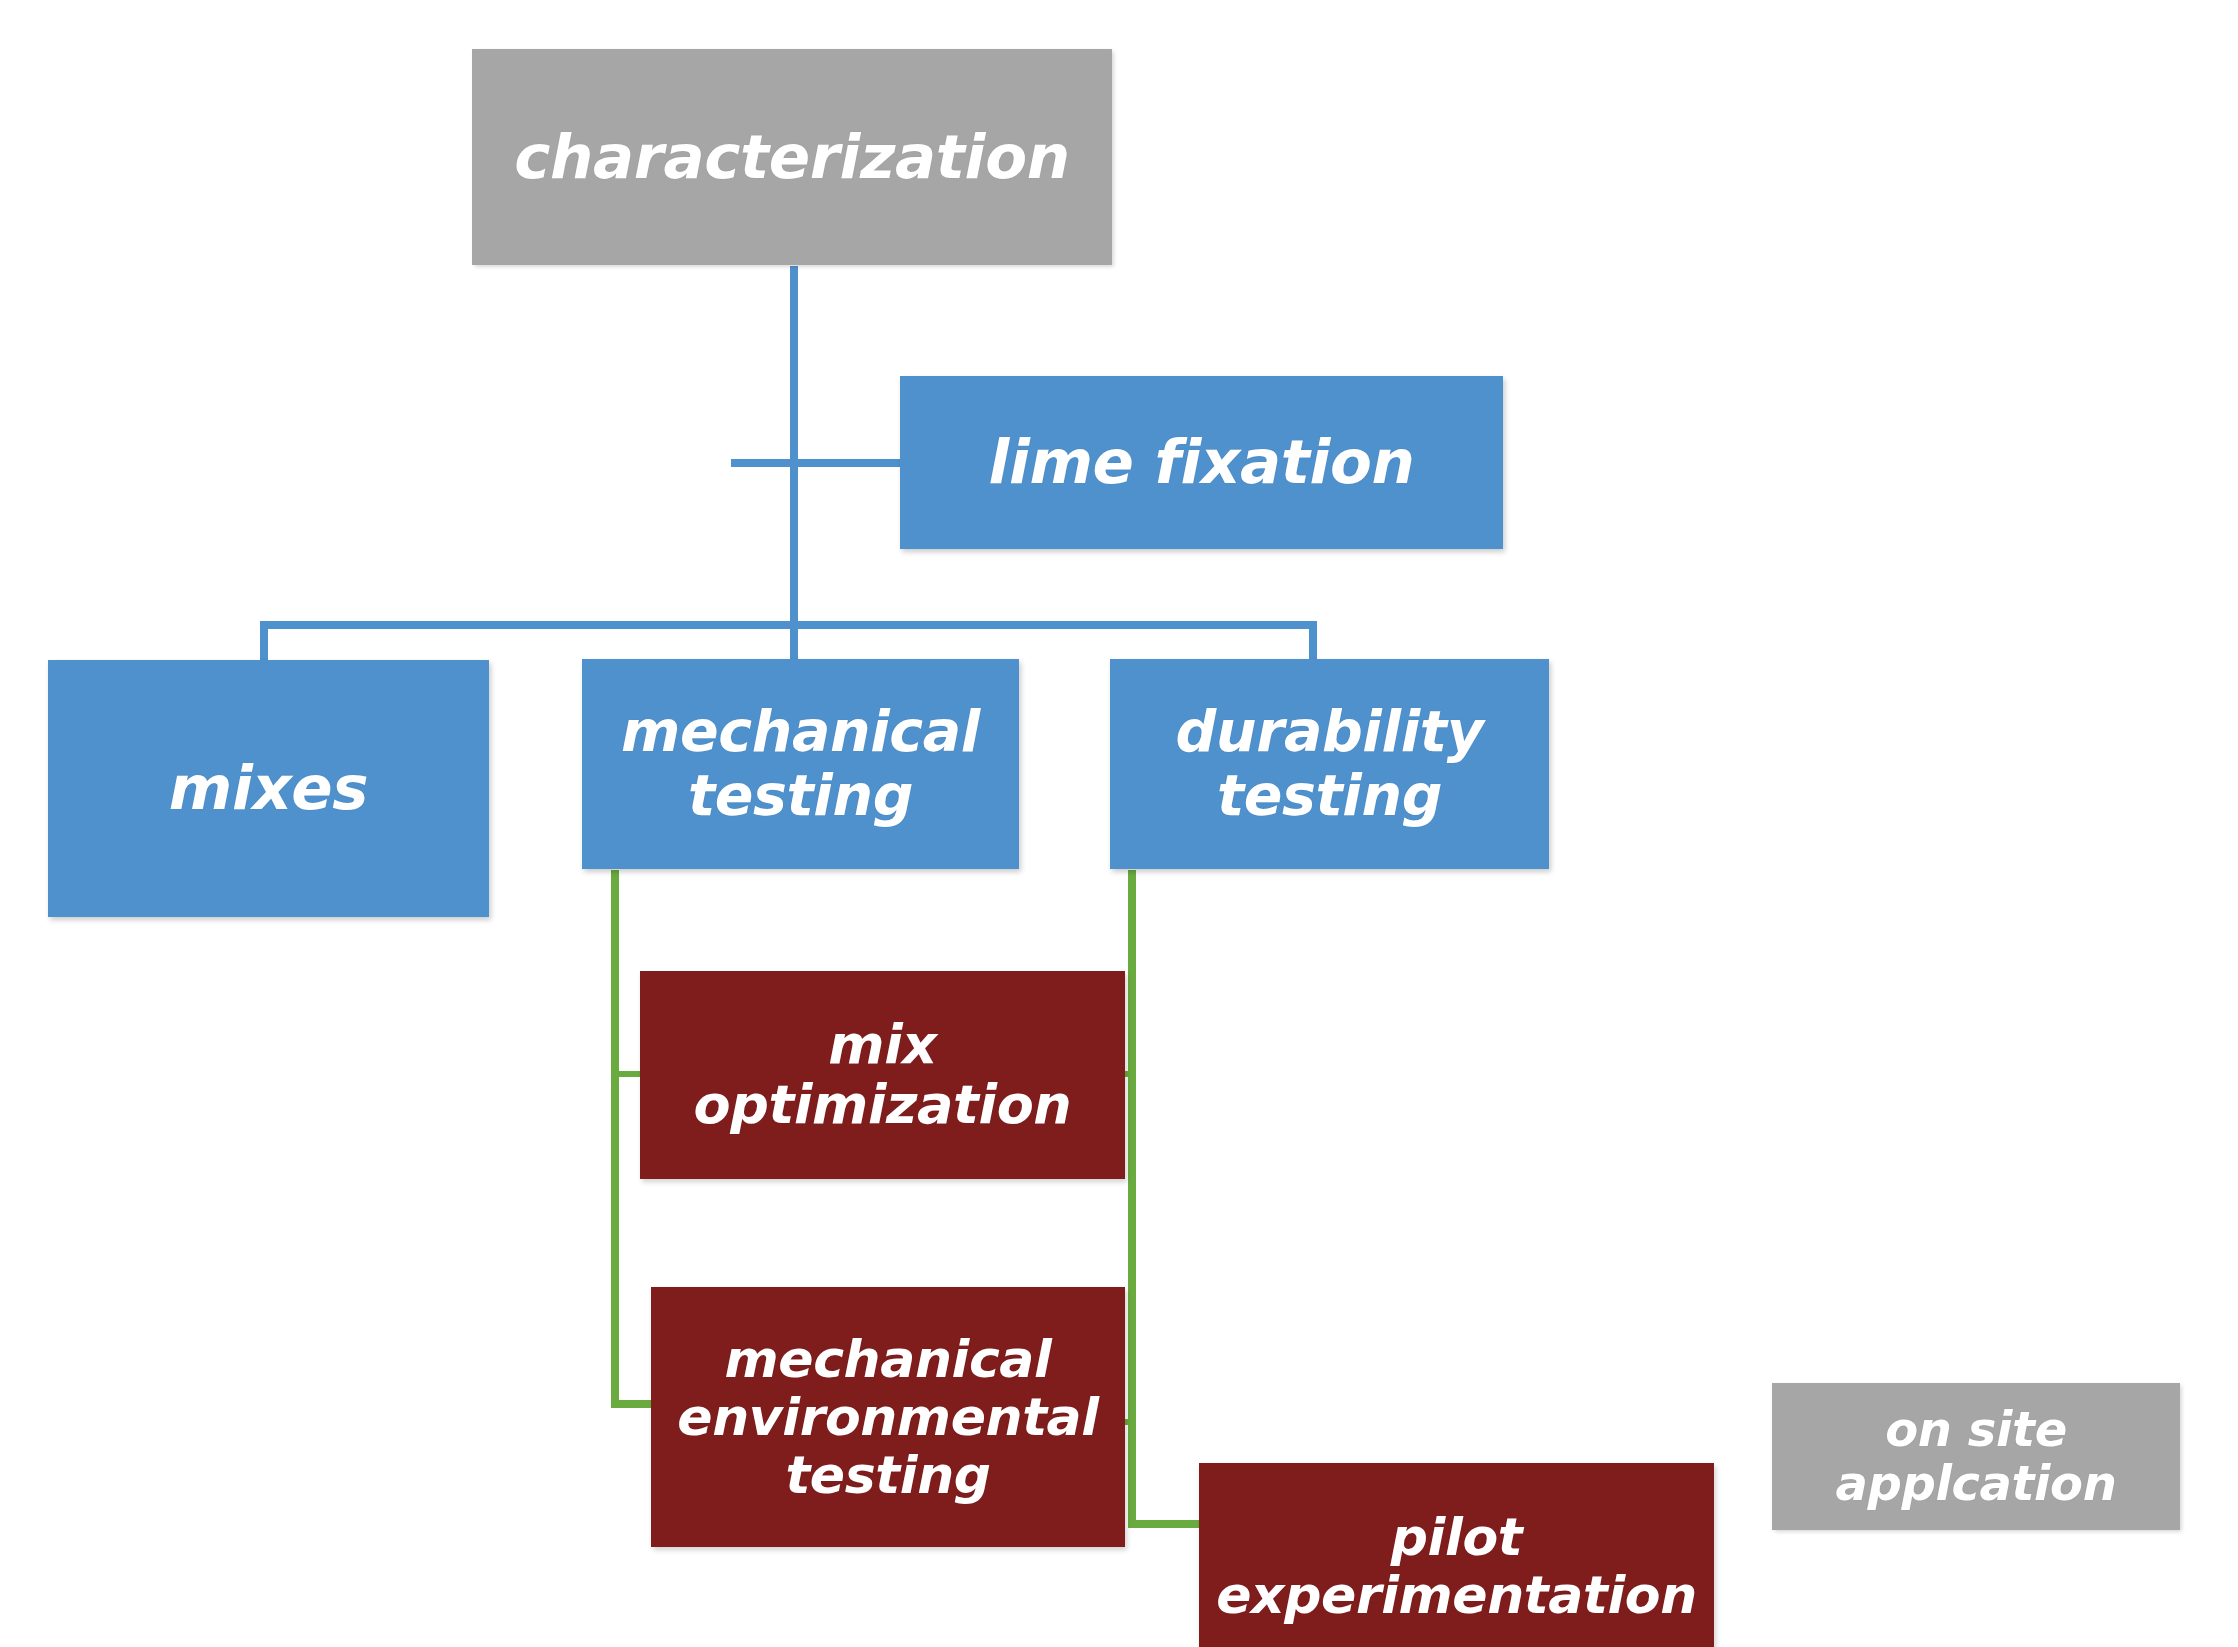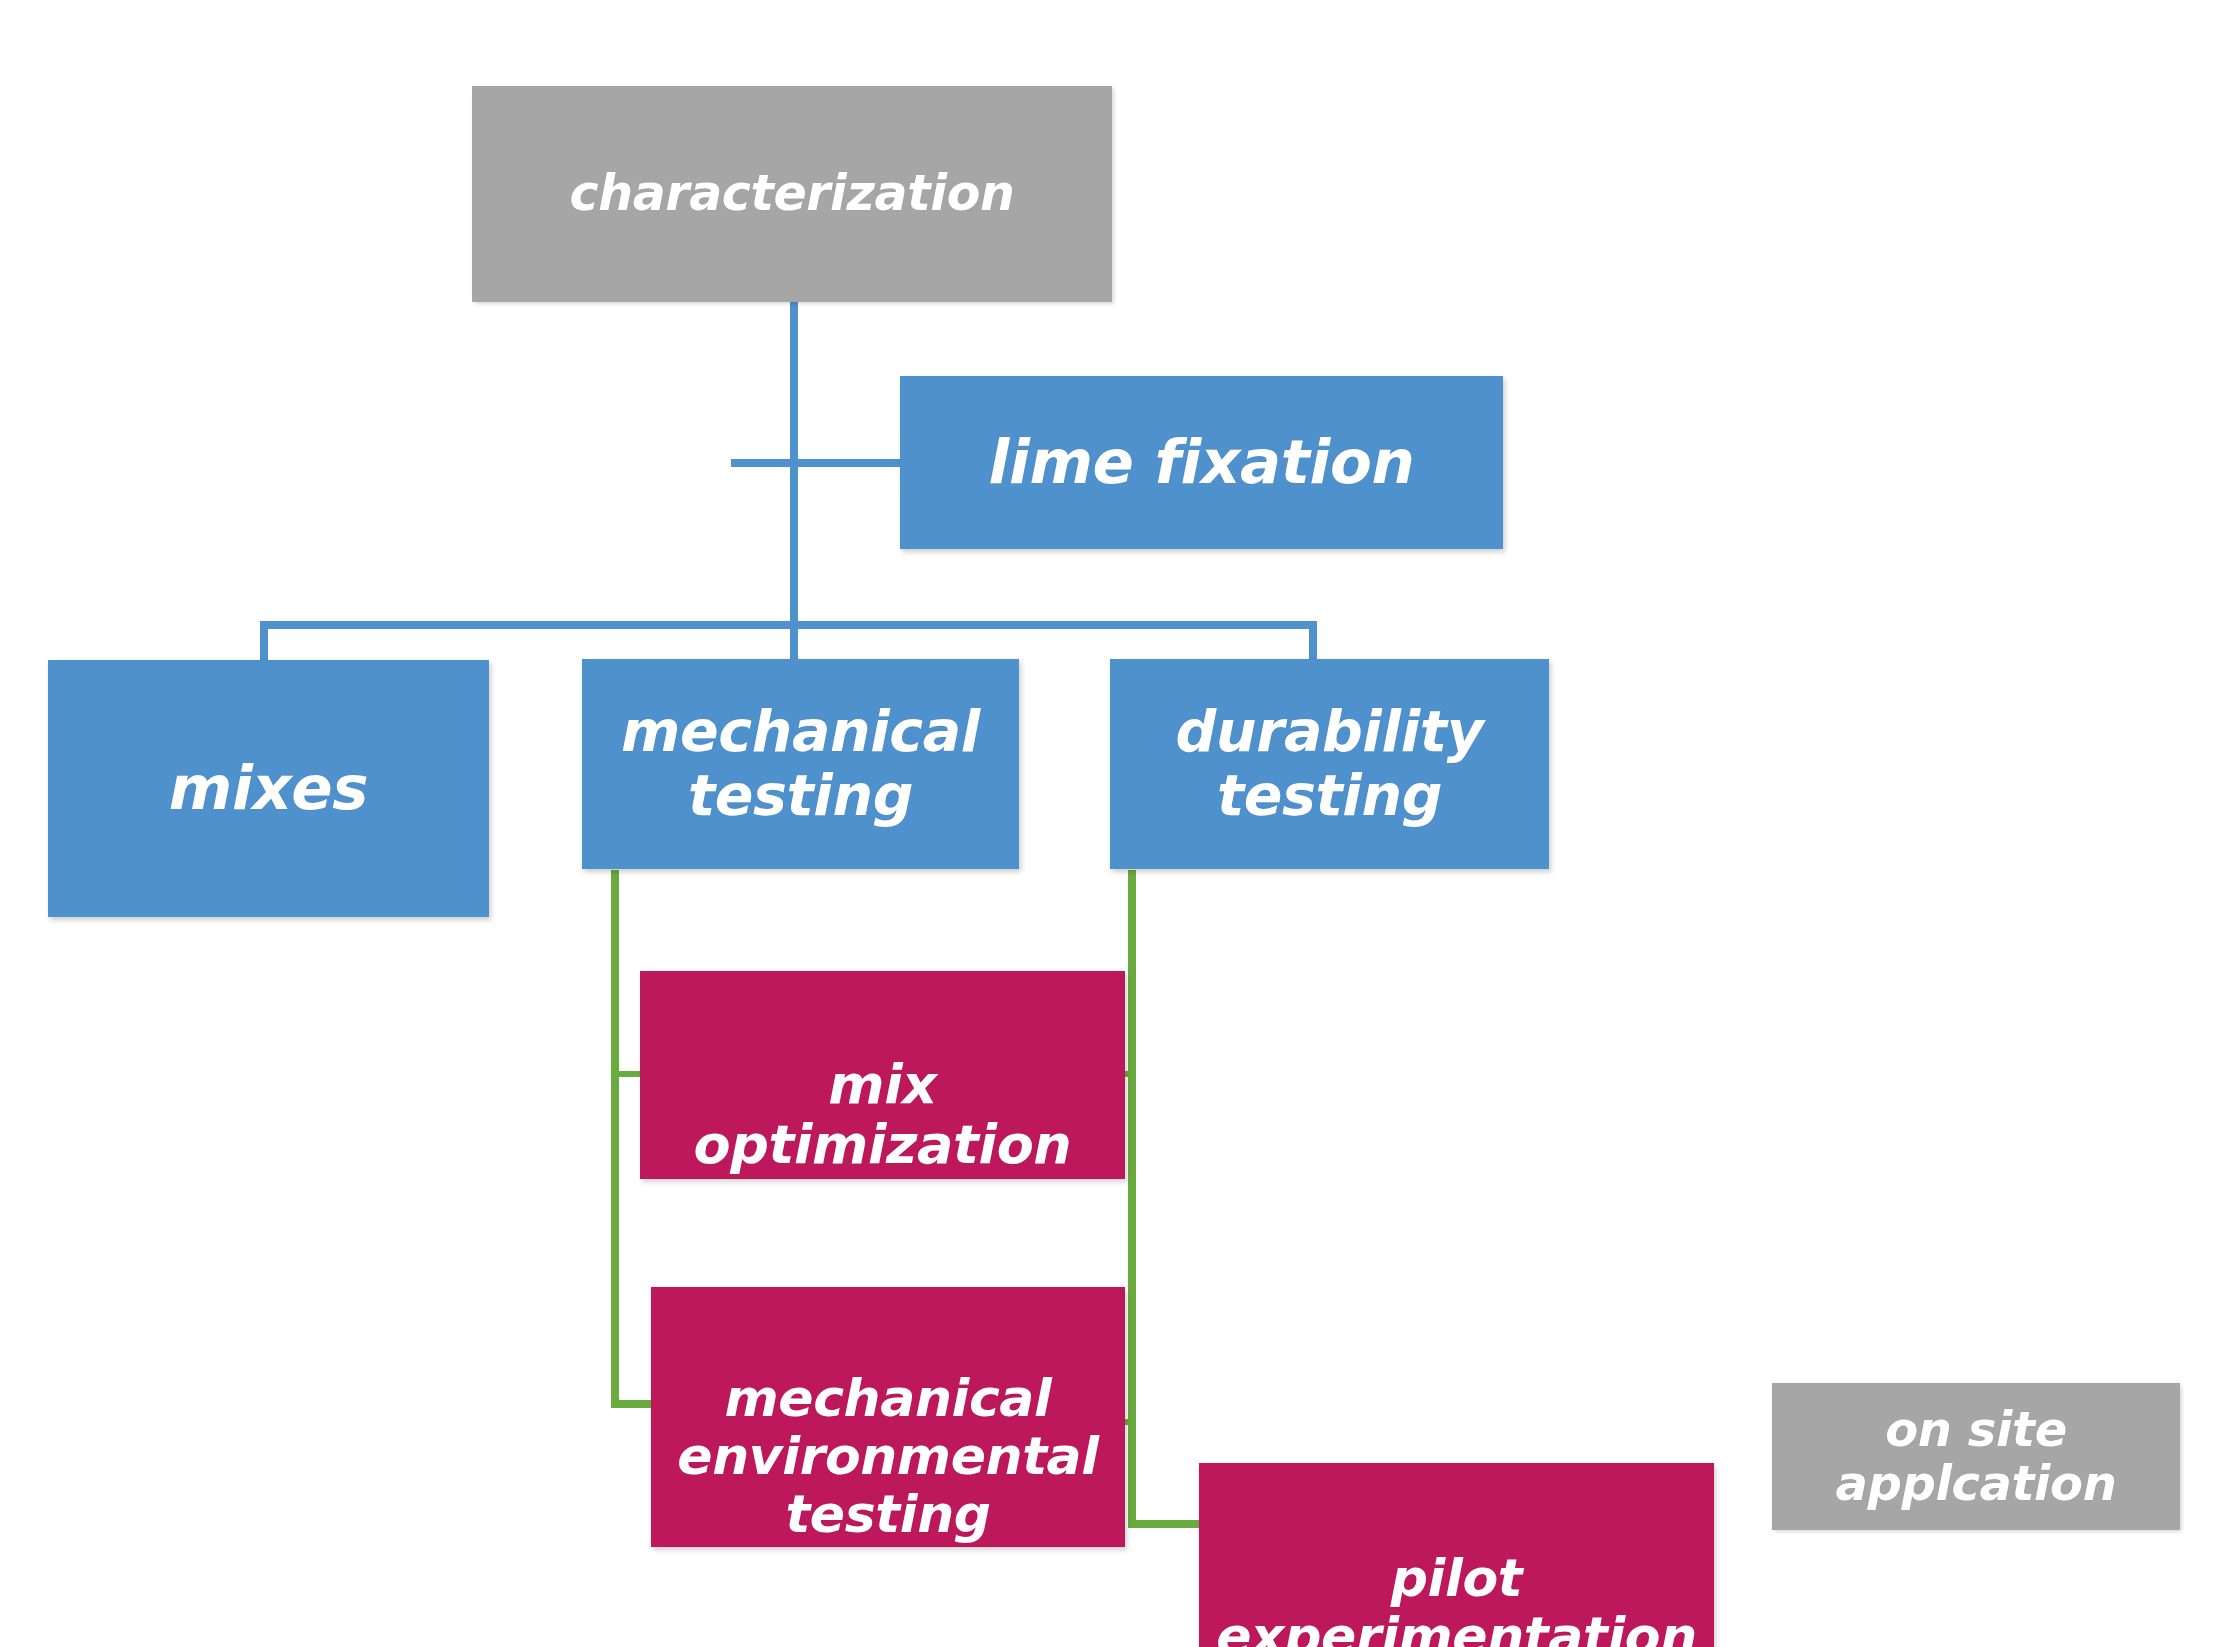--- a/index.html
+++ b/index.html
@@ -41,35 +41,34 @@
 
   .gray{
     background:#a6a6a6;
     box-shadow:1.7px 1.7px 4.3px rgba(0,0,0,0.18);
   }
   .blue{
     background:#4f91cd;
     box-shadow:1.7px 2.6px 5.2px rgba(0,0,0,0.20);
   }
   .green{
-    background:#be185d;
+    background:#7f1d1d;
     box-shadow:1.7px 2.6px 5.2px rgba(0,0,0,0.18);
-    align-items:flex-end;
   }
 
   
   .conn{
     position:absolute;
     z-index:2;
   }
   .c-blue{ background:#4f91cd; }
   .c-green{ background:#6aab3f; }
 
   
-  #n-characterization{ left:472px;  top:49px;   width:640px; height:216px; font-size:49px;margin-top:37px; }
+  #n-characterization{ left:472px;  top:49px;   width:640px; height:216px; font-size:61px; }
   #n-binders{          left:318px;  top:363px;  width:424px; height:203px; font-size:61px; }
   #n-lime{             left:900px; top:376px;  width:603px; height:173px; font-size:61px; }
   #n-mixes{            left:48px;   top:660px;  width:441px; height:257px; font-size:61px; }
   #n-mechtest{         left:582px;  top:659px;  width:437px; height:210px; font-size:57px; }
   #n-durtest{          left:1110px; top:659px;  width:439px; height:210px; font-size:57px; }
   #n-mixopt{           left:640px;  top:971px; width:485px; height:208px; font-size:54px; }
   #n-mechenv{          left:651px;  top:1287px; width:474px; height:260px; font-size:52px; }
   #n-pilot{            left:1199px; top:1417px; width:515px; height:206px; font-size:52px;margin-top:46px; }
   #n-onsite{           left:1772px; top:1383px; width:408px; height:147px; font-size:48px; }
 

